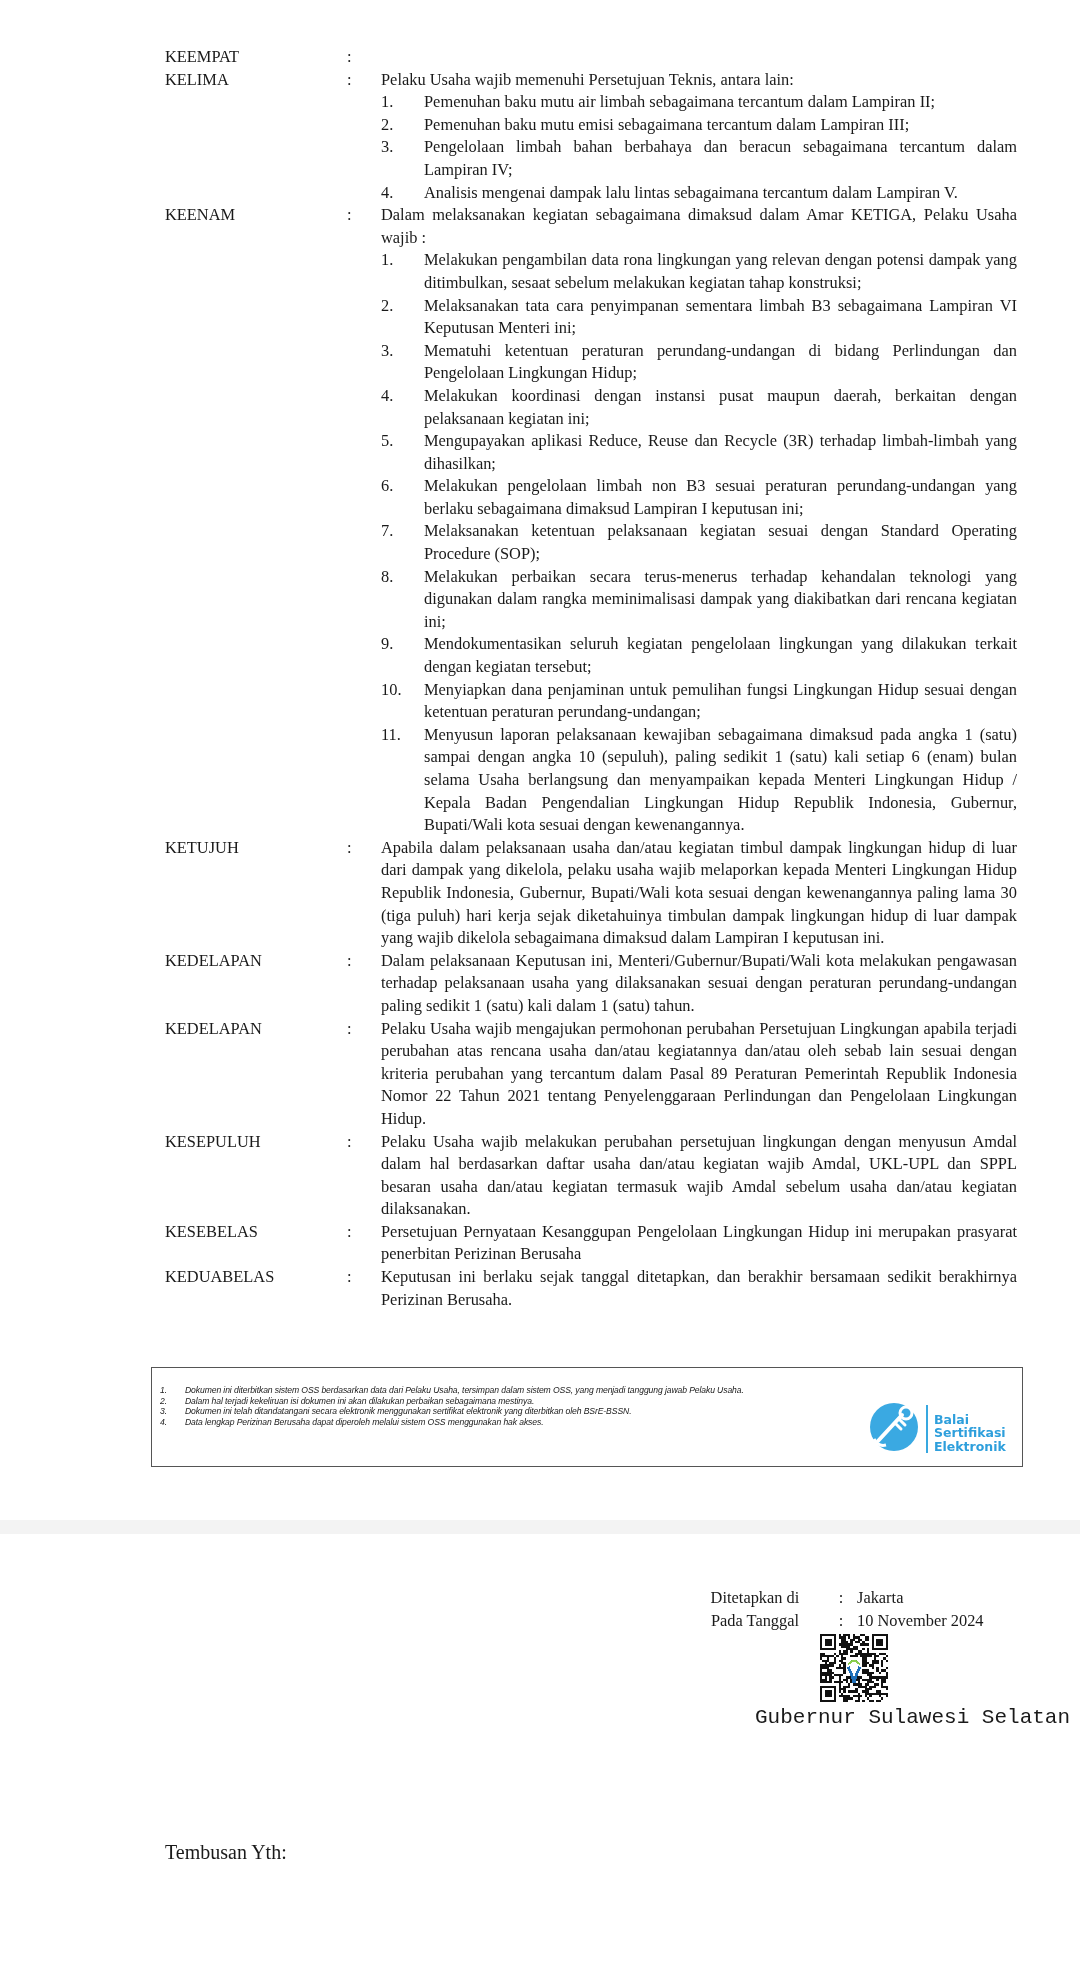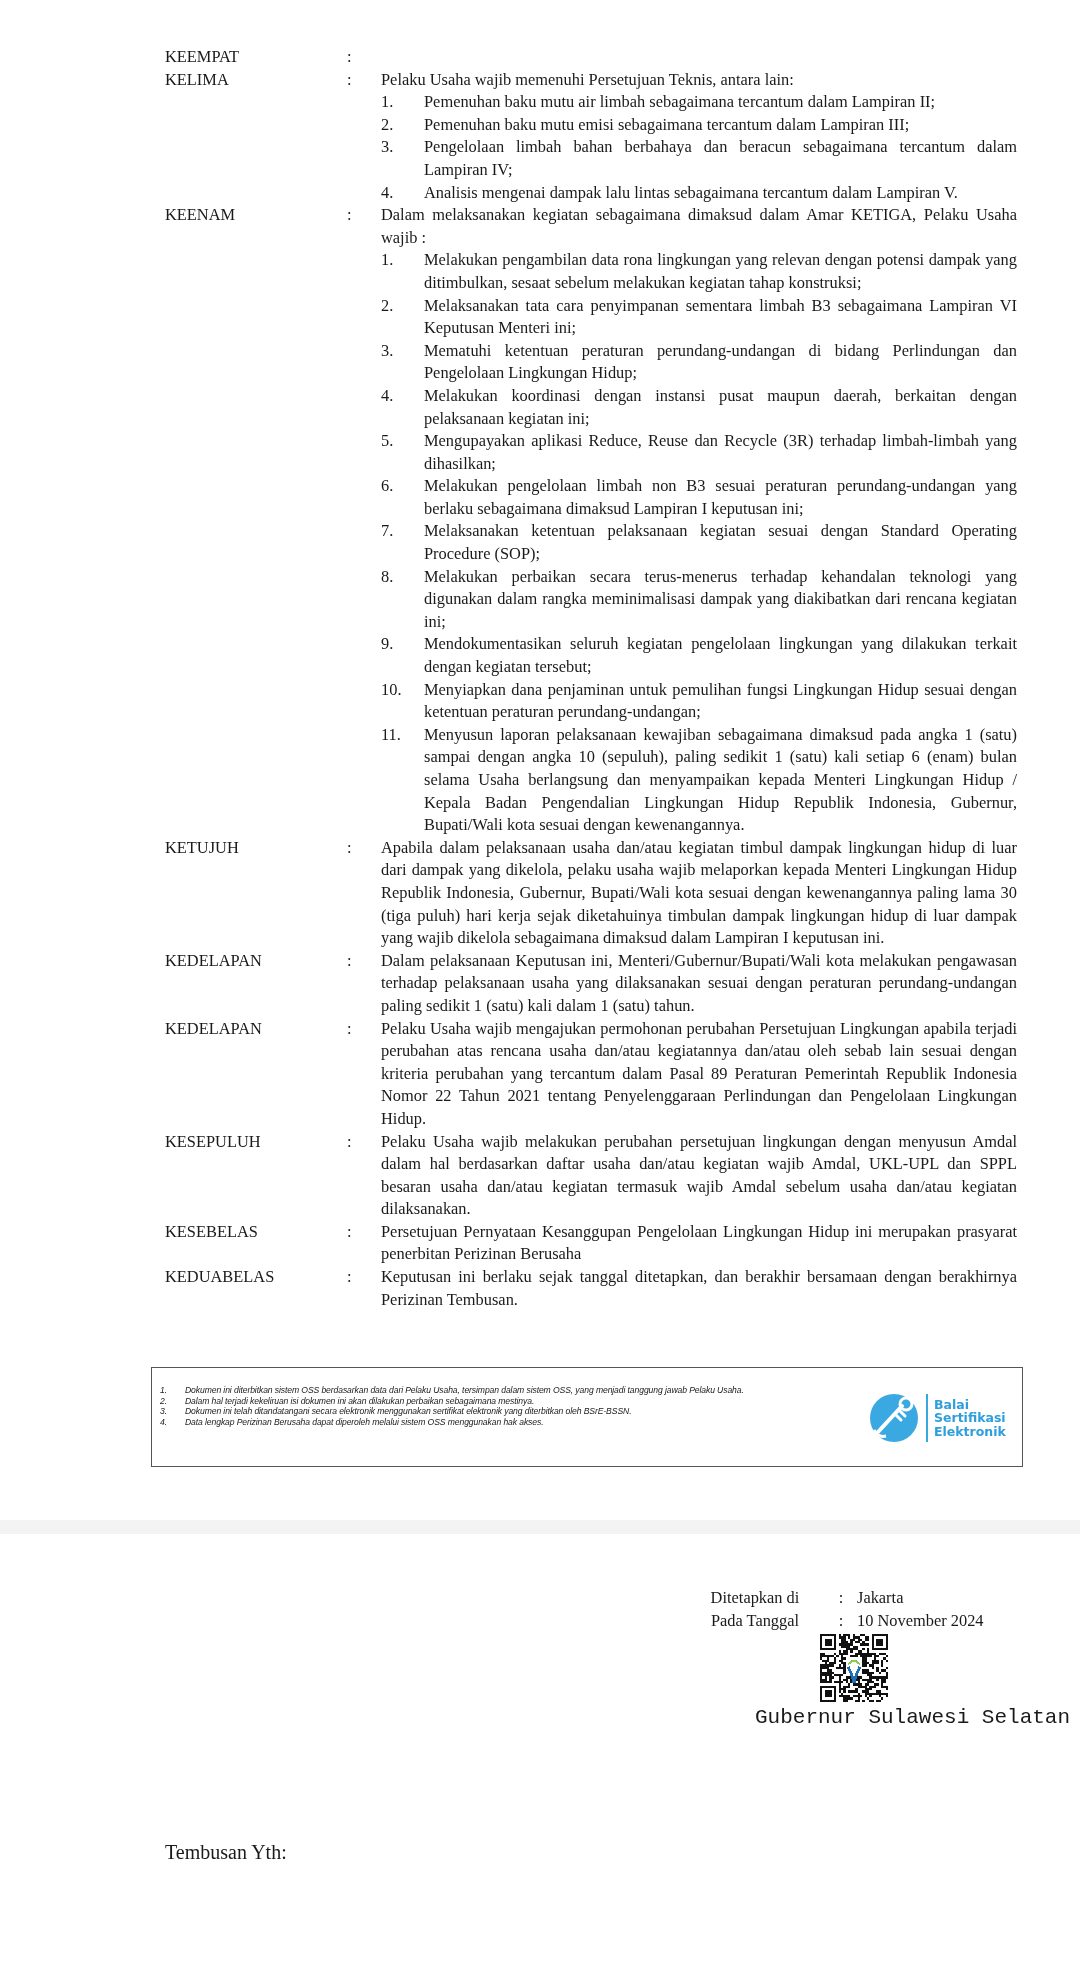--- a/index.html
+++ b/index.html
@@ -23,21 +23,21 @@
 
     .notice { position: absolute; left: 103px; top: 1367px; width: 872px; height: 100px;
               border: 1.5px solid #555; box-sizing: border-box; }
     .notice-list { position: absolute; left: 8px; top: 17px; width: 700px; margin: 0; padding: 0; list-style: none;
                    font-family: "Liberation Sans", "DejaVu Sans", sans-serif; font-style: italic; font-size: 8.6px;
                    line-height: 10.6px; letter-spacing: -0.1px; }
     .notice-item { display: flex; }
     .notice-num { width: 25px; flex: none; }
     .notice-text { flex: 1; }
 
-    .bsre { position: absolute; left: 716px; top: 15px; width: 150px; height: 70px; display: flex; align-items: center; }
+    .bsre { position: absolute; left: 716px; top: 15px; width: 150px; height: 70px; display: flex; align-items: flex-end; }
     .bsre-logo { width: 52px; height: 52px; }
     .bsre-bar { width: 2px; height: 48px; background: #38a8e0; margin: 0 6px 0 6px; }
     .bsre-text { font-family: "DejaVu Sans", sans-serif; font-weight: bold; color: #2e9fdc; font-size: 12.5px; line-height: 13.5px; }
 
     .sign { position: absolute; left: 637px; top: 52px; font-size: 16.4px; line-height: 23px; text-align: center; }
     .sign-row { display: flex; }
     .sign-label { width: 140px; }
     .sign-colon { width: 32px; }
     .qr { position: absolute; left: 772px; top: 100px; width: 68px; height: 68px; }
     .signer { position: absolute; left: 707px; top: 172px; font-size: 21px; font-family: Liberation Mono, monospace; }
@@ -164,21 +164,21 @@
         <div class="art-label">KESEBELAS</div>
         <div class="art-colon">:</div>
         <div class="art-body">
           <span class="art-text">Persetujuan Pernyataan Kesanggupan Pengelolaan Lingkungan Hidup ini merupakan prasyarat penerbitan Perizinan Berusaha</span>
         </div>
       </div>
       <div class="article">
         <div class="art-label">KEDUABELAS</div>
         <div class="art-colon">:</div>
         <div class="art-body">
-          <span class="art-text">Keputusan ini berlaku sejak tanggal ditetapkan, dan berakhir bersamaan dengan berakhirnya Perizinan Tembusan.</span>
+          <span class="art-text">Keputusan ini berlaku sejak tanggal ditetapkan, dan berakhir bersamaan sedikit berakhirnya Perizinan Berusaha.</span>
         </div>
       </div>
     </div>
 
   <div class="notice">
     <ul class="notice-list" id="notice-list">
         <li class="notice-item">
           <span class="notice-num">1.</span>
           <span class="notice-text">Dokumen ini diterbitkan sistem OSS berdasarkan data dari Pelaku Usaha, tersimpan dalam sistem OSS, yang menjadi tanggung jawab Pelaku Usaha.</span>
         </li>

